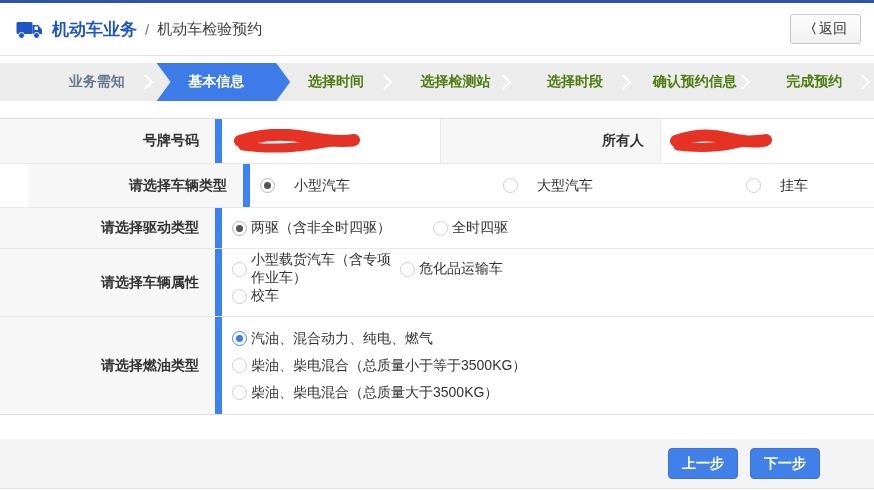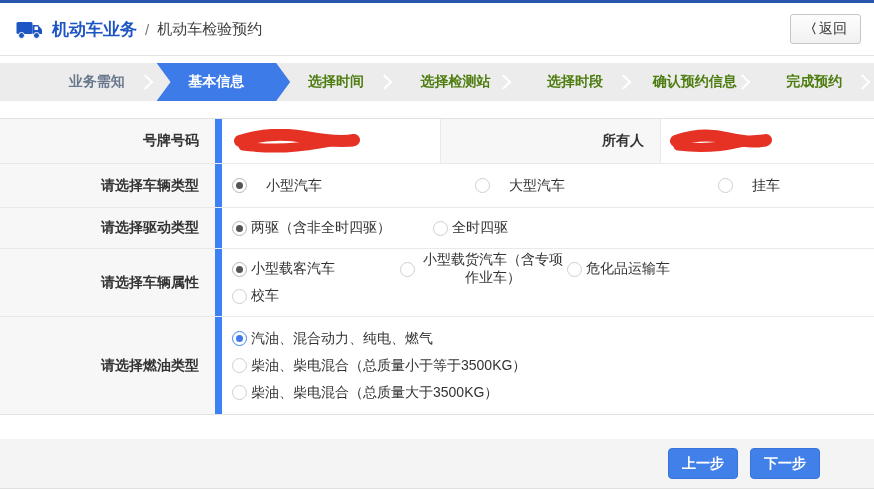--- a/index.html
+++ b/index.html
@@ -27,21 +27,21 @@
       clip-path:polygon(0 0, calc(100% - 14px) 0, 100% 50%, calc(100% - 14px) 100%, 0 100%, 14px 50%); z-index:2; }
   .step.active .lbl { position:relative; z-index:3; }
 
   
   .table { margin-top:17px; border-top:1px solid #e2e2e2; border-bottom:1px solid #e2e2e2; }
   .trow { display:flex; border-bottom:1px solid #e9e9e9; }
   .trow:last-child { border-bottom:none; }
   .tlabel { width:222px; flex:0 0 222px; background:#f7f7f7; border-right:7px solid #3b82f6; display:flex; align-items:center; justify-content:flex-end; padding-right:16px; font-size:14px; font-weight:bold; color:#333; }
   .tval { flex:1; background:#fff; display:flex; align-items:center; padding-left:10px; }
   .r1 { height:45px; }
-  .r2 { height:44px; }
+  .r2 { height:44px;padding-left:28px; }
   .r3 { height:41px; }
   .r4 { height:68px; }
   .r5 { height:97px; }
   .vcell { width:218px; flex:0 0 218px; background:#fff; display:flex; align-items:center; padding-left:11px; }
   .vcell2 { flex:1; background:#fff; display:flex; align-items:center; padding-left:8px; border-left:1px solid #e9e9e9; }
   .lbl2 { width:220px; flex:0 0 220px; background:#f7f7f7; display:flex; align-items:center; justify-content:flex-end; padding-right:16px; font-size:14px; font-weight:bold; border-left:1px solid #e9e9e9; }
 
   .optlines { display:flex; flex-direction:column; justify-content:center; height:100%; }
   .optline { display:flex; align-items:center; height:27px; }
   .opt { display:inline-flex; align-items:center; font-size:14px; color:#333; cursor:pointer; }
@@ -165,24 +165,20 @@
       </label>
     </div>
   </div>
 
   <div class="trow r4">
     <div class="tlabel">请选择车辆属性</div>
     <div class="tval">
       <div class="optlines">
         <div class="optline r4w">
           <label class="opt">
-            <span class="radio sel-dark"></span>
-            <span>小型载客汽车</span>
-          </label>
-          <label class="opt">
             <span class="radio"></span>
             <span>小型载货汽车（含专项作业车）</span>
           </label>
           <label class="opt">
             <span class="radio"></span>
             <span>危化品运输车</span>
           </label>
         </div>
         <div class="optline">
           <label class="opt">

